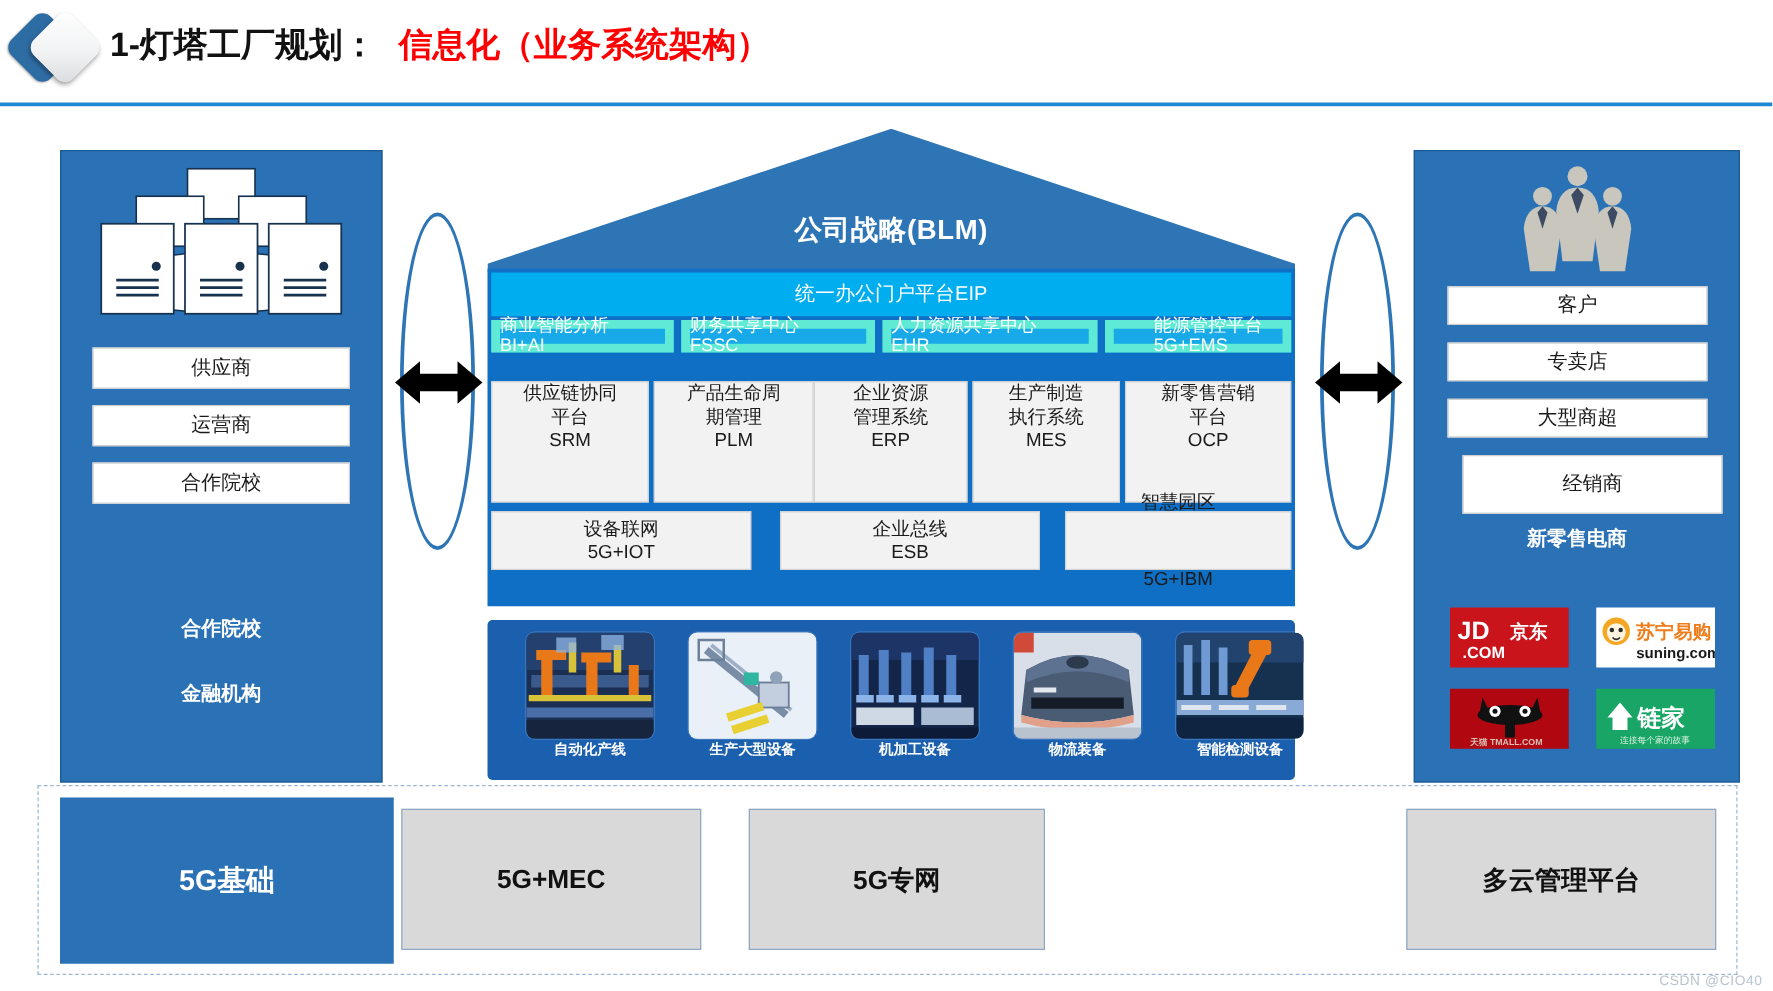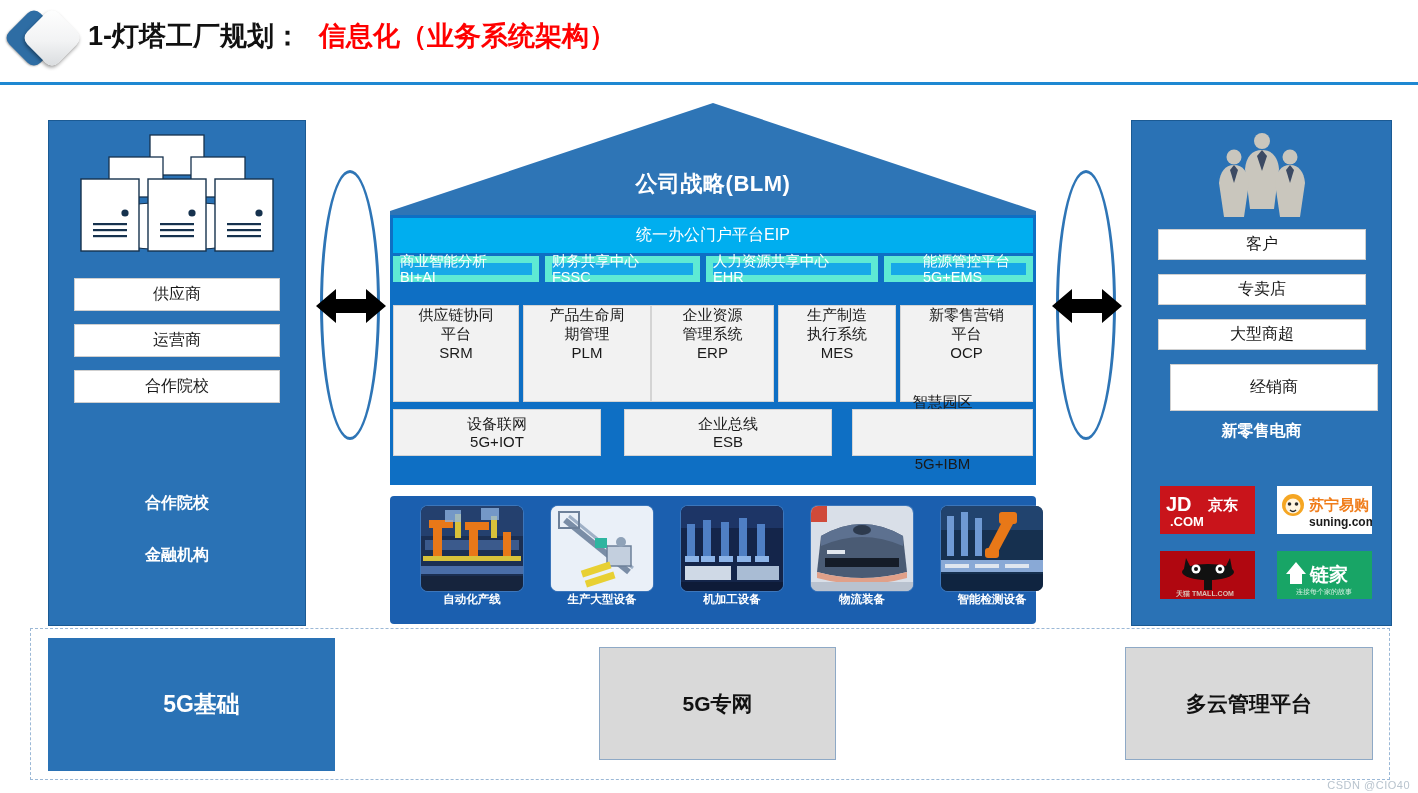--- a/index.html
+++ b/index.html
@@ -78,21 +78,21 @@
   .pcap{position:absolute;top:96px;width:122px;text-align:center;color:#ffffff;font-size:11.5px;font-weight:bold;}
 
   
   .logo{position:absolute;width:95px;height:48px;overflow:hidden;}
   .logo-inner{width:100%;height:100%;display:flex;align-items:center;justify-content:center;}
 
   
   .bottom{position:absolute;left:30px;top:628px;width:1360px;height:152px;
           border:1px dashed #9bb8d6;box-sizing:border-box;background:#ffffff;}
   .b5g{position:absolute;left:17px;top:9px;width:267px;height:133px;background:#2A72B5;
-       display:flex;align-items:center;justify-content:center;color:#ffffff;font-size:23px;font-weight:bold;padding-left:20px;}
+       display:flex;align-items:center;justify-content:center;color:#ffffff;font-size:23px;font-weight:bold;}
   .gbox{position:absolute;top:18px;height:113px;background:#D9D9D9;border:1px solid #8EA9C6;
         box-sizing:border-box;display:flex;align-items:center;justify-content:center;
         color:#111;font-size:21px;font-weight:bold;}
   .wmark{position:absolute;right:8px;bottom:2px;font-size:11px;color:#b9c4ce;letter-spacing:.5px;}
 </style>
 </head>
 <body>
 
 <div class="slide">
 
@@ -428,20 +428,23 @@
           <text x="18" y="42" font-family="Liberation Sans, sans-serif" font-size="7" fill="#d8f0e2">连接每个家的故事</text>
         </svg>
       </div>
     </div>
   </div>
 
   <div class="bottom">
     <div class="b5g">
       <span>5G基础</span>
     </div>
+    <div class="gbox" style="left:290px;width:240px;">
+        <span>5G+MEC</span>
+      </div>
     <div class="gbox" style="left:568px;width:237px;">
         <span>5G专网</span>
       </div>
     <div class="gbox" style="left:1094px;width:248px;">
         <span>多云管理平台</span>
       </div>
   </div>
 
   <div class="wmark">CSDN @CIO40</div>
 </div>

